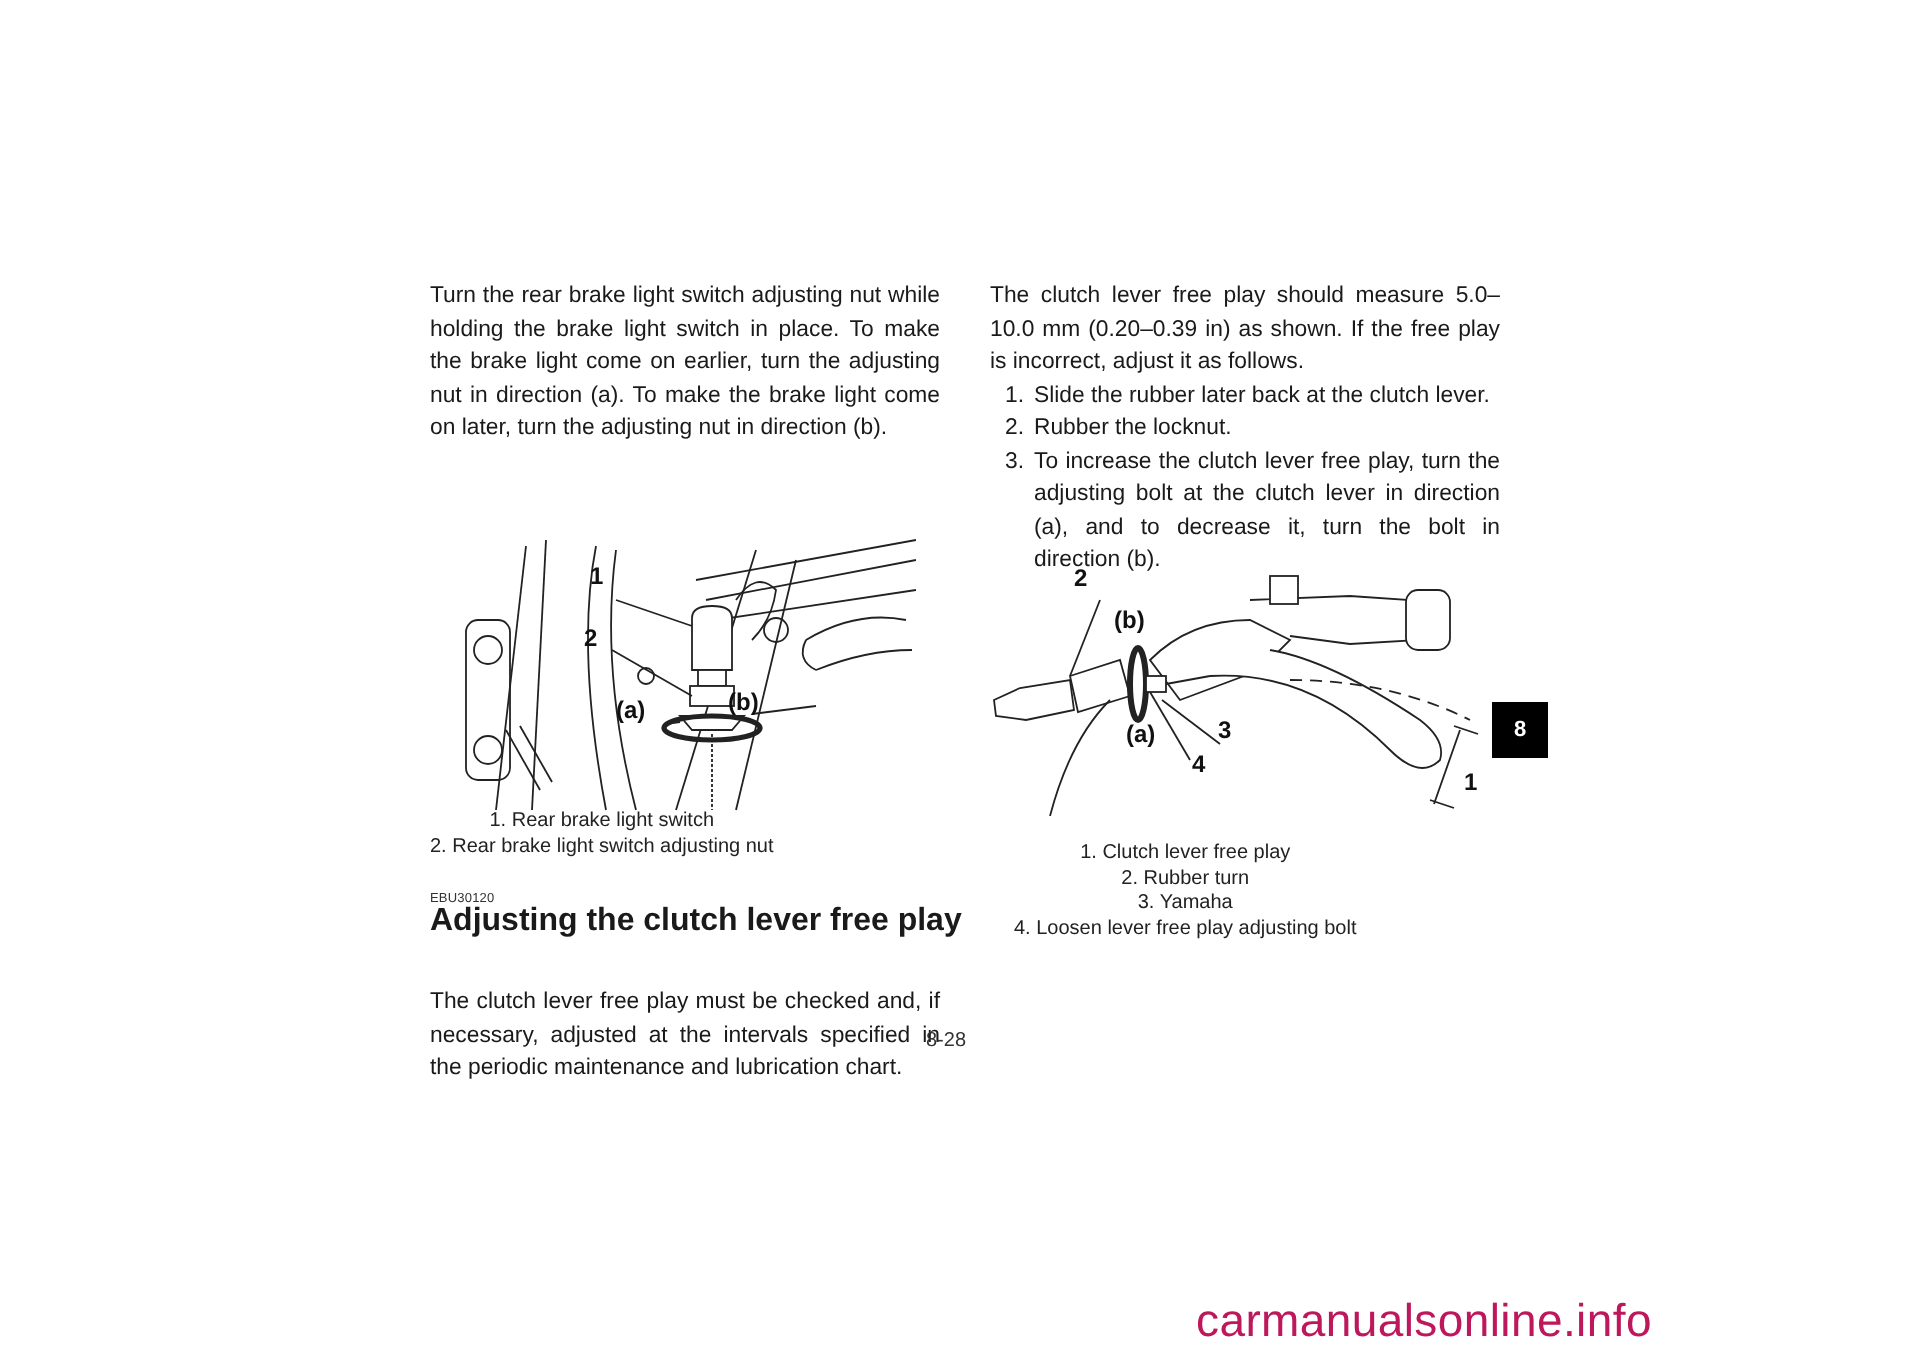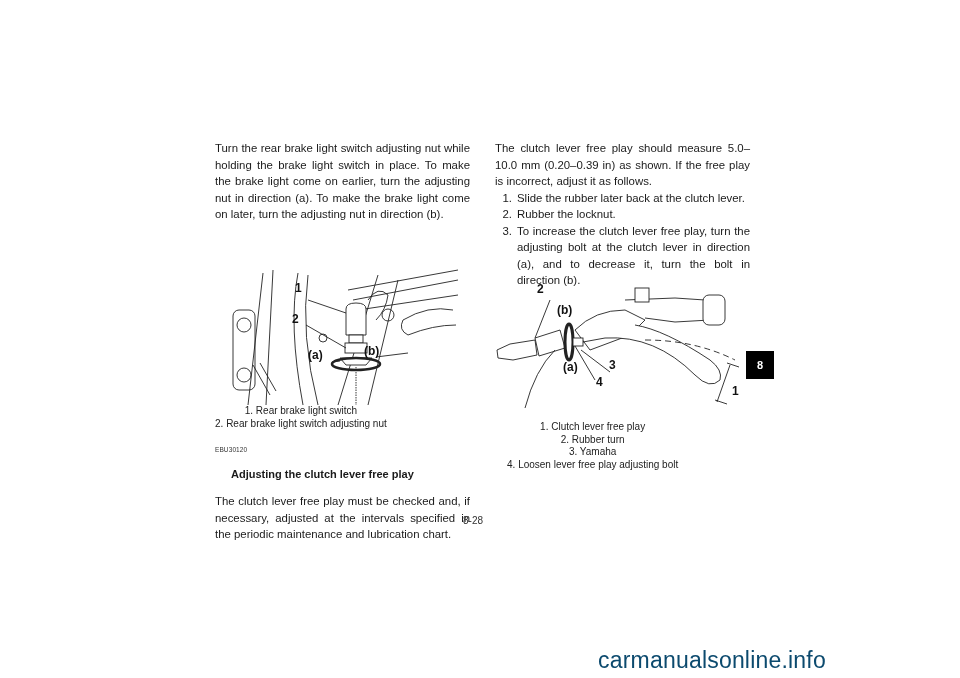--- a/index.html
+++ b/index.html
@@ -13,25 +13,25 @@
     .steps .num { width: 22px; flex: 0 0 22px; text-align: right; padding-right: 5px; box-sizing: border-box; }
     .steps .txt { flex: 1; }
     .figure { position: absolute; }
     .fig-left { left: 228px; top: 265px; width: 230px; height: 142px; }
     .fig-right { left: 495px; top: 280px; width: 250px; height: 128px; }
     .captions { position: absolute; list-style: none; margin: 0; padding: 0; }
     .captions li { font-size: 10px; line-height: 12.5px; color: #222; text-align: center; }
     .cap-left { left: 215px; top: 405px; }
     .cap-right { left: 507px; top: 421px; }
     .code { position: absolute; left: 215px; top: 446px; font-size: 6.5px; color: #333; letter-spacing: 0.1px; }
-    .heading { position: absolute; left: 215px; top: 452px; font-size: 11px; font-weight: bold; margin: 16px; white-space: nowrap; }
+    .heading { position: absolute; left: 215px; top: 452px; font-size: 16px; font-weight: bold; margin: 0; white-space: nowrap; }
     .body2 { position: absolute; left: 215px; top: 493px; width: 255px; }
     .page-num { position: absolute; left: 463px; top: 515px; font-size: 10px; color: #333; }
     .tab { position: absolute; left: 746px; top: 351px; width: 28px; height: 28px; background: #000; color: #fff; font-weight: bold; font-size: 11px; display: flex; align-items: center; justify-content: center; }
-    .watermark { position: absolute; left: 598px; top: 647px; font-size: 23px; color: #0c4a6e; letter-spacing: 0.2px; white-space: nowrap; }
+    .watermark { position: absolute; left: 598px; top: 647px; font-size: 23px; color: #be185d; letter-spacing: 0.2px; white-space: nowrap; }
     .flabel { position: absolute; font-weight: bold; font-size: 12px; color: #111; }
   </style>
 </head>
 <body>
 
 <div class="col col-left">
   <p class="para">Turn the rear brake light switch adjusting nut while holding the brake light switch in place. To make the brake light come on earlier, turn the adjusting nut in direction (a). To make the brake light come on later, turn the adjusting nut in direction (b).</p>
 </div>
 
 <div class="figure fig-left">

